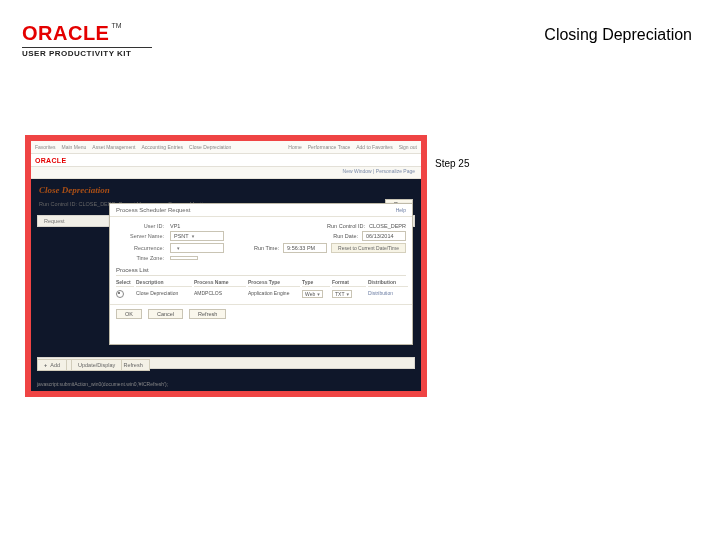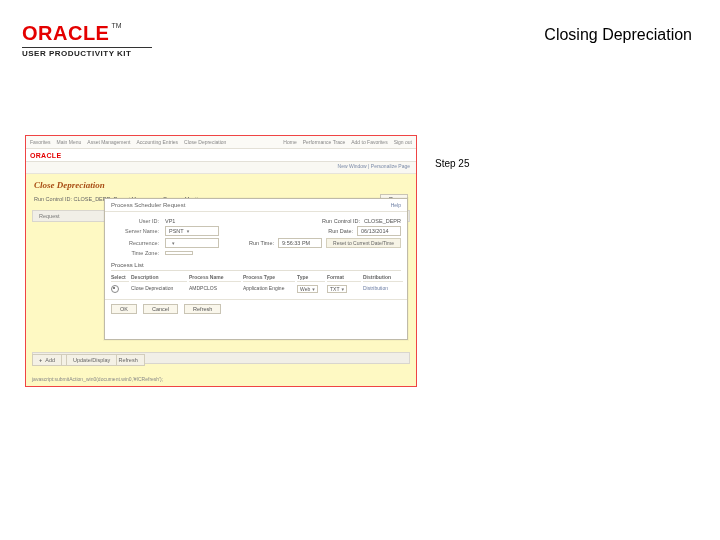--- a/index.html
+++ b/index.html
@@ -9,21 +9,21 @@
   .logo-oracle{color:#e40000;font-size:20px;font-weight:bold;letter-spacing:0.5px;font-family:Arial,Helvetica,sans-serif;}
   .logo-tm{font-size:7px;color:#333;vertical-align:top;margin-left:2px;}
   .logo-rule{border:none;border-top:1px solid #333;margin:2px 0 1px 0;width:130px;}
   .logo-sub{font-size:8px;letter-spacing:0.5px;color:#222;font-weight:bold;}
   .doc-title{position:absolute;right:28px;top:26px;font-size:16px;}
   
   .step-label{position:absolute;left:435px;top:140px;font-size:10px;margin-top:18px;}
   .instr{position:absolute;left:435px;top:178px;width:260px;font-size:13px;line-height:1.35;}
   .instr b{font-weight:bold;}
   
-  .shot{position:absolute;left:25px;top:135px;width:390px;height:250px;background:#fef9c3;border:1px solid #ef4444;font-size:6px;color:#555;overflow:hidden;}
+  .shot{position:absolute;left:25px;top:135px;width:390px;height:250px;background:#0f172a;border:6px solid #ef4444;font-size:6px;color:#555;overflow:hidden;}
   .topbar{height:10px;background:#fbfaf6;border-bottom:1px solid #e3e0d7;padding:1px 4px;display:flex;gap:6px;align-items:center;font-size:5px;color:#888;}
   .orabar{height:12px;background:#fff;border-bottom:1px solid #e3e0d7;display:flex;align-items:center;padding:0 4px;}
   .orabar .ologo{color:#e40000;font-weight:bold;font-size:7px;letter-spacing:0.3px;}
   .breadcrumb{height:9px;background:#f9f8f3;border-bottom:1px solid #e7e4da;text-align:right;padding:1px 6px;font-size:5px;color:#7a8aa8;}
   .pagetitle{color:#a94f16;font-size:9px;font-weight:bold;padding:6px 8px 2px 8px;font-family:Georgia,serif;font-style:italic;}
   .subrow{padding:2px 8px;font-size:5.5px;color:#666;display:flex;gap:10px;align-items:center;}
   .runbtn{margin-left:auto;background:#faf7ec;border:1px solid #c9c4b4;padding:1px 8px;font-size:5.5px;color:#555;}
   .section{background:#f1efe7;border:1px solid #d9d6ce;margin:4px 6px;padding:2px 6px;font-size:5.5px;color:#777;}
   
   .modal{position:absolute;left:78px;top:62px;width:302px;height:140px;background:#fff;border:1px solid #bfbaa9;box-shadow:0 0 0 1px rgba(0,0,0,0.03);}

